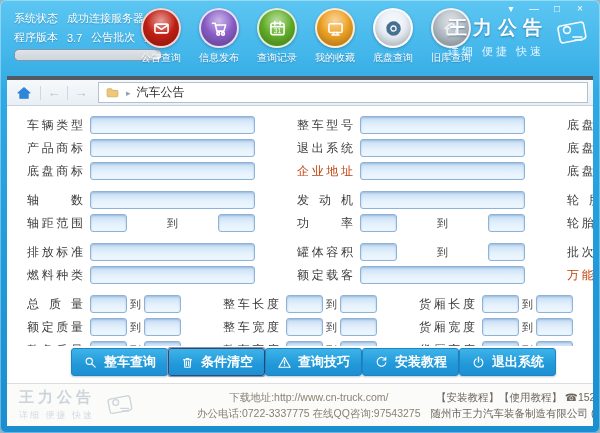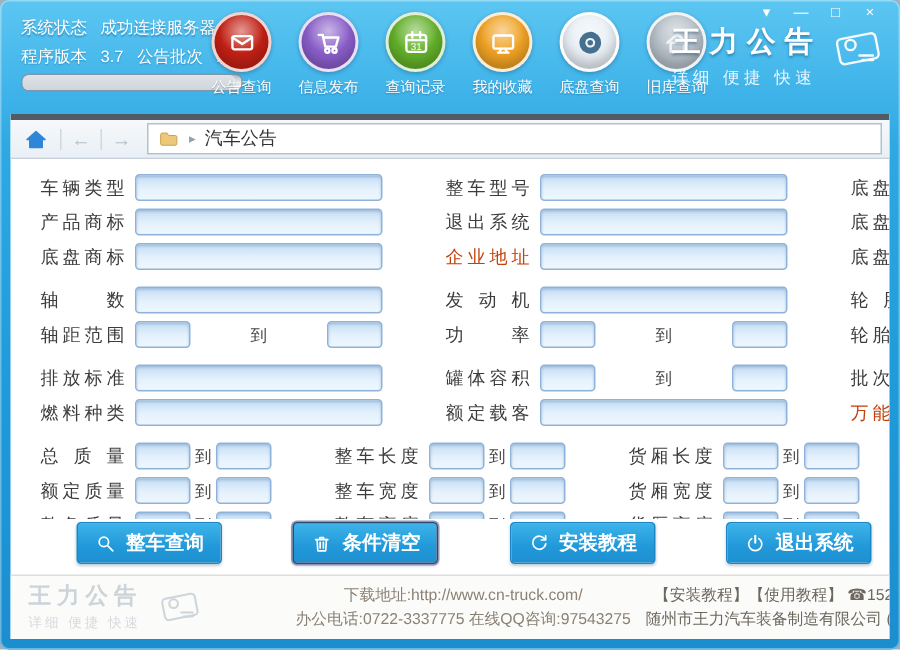--- a/index.html
+++ b/index.html
@@ -42,21 +42,21 @@
   .cell{display:flex;align-items:center;height:20px;}
   .flabel{width:56px;flex:0 0 56px;font-size:12px;color:#3c3c3c;text-align:justify;text-align-last:justify;margin-right:7px;white-space:nowrap;overflow:hidden;}
   .flabel.accent{color:#c2410c;}
   .fwrap{flex:1;display:flex;align-items:center;min-width:0;}
   .f{flex:1;min-width:0;height:18px;border:1px solid #8fb3d8;border-radius:3px;box-sizing:border-box;
     background:linear-gradient(180deg,#c5ddf4,#e4f1fc 55%,#eef7ff);
     box-shadow:inset 0 1px 2px rgba(90,130,180,.4);outline:none;padding:0 4px;font-size:12px;color:#234;}
   .f.small{flex:0 0 37px;}
   .sep{flex:1;text-align:center;font-size:11px;color:#444;}
   
-  .btnrow{flex:0 0 auto;display:flex;justify-content:space-between;margin:2px 12px 7px;padding-left:32px;}
+  .btnrow{flex:0 0 auto;display:flex;justify-content:flex-start;margin:2px 32px 7px;padding-left:32px;}
   .abtn{width:95px;height:26px;display:flex;align-items:center;justify-content:center;gap:6px;cursor:pointer;
     color:#fff;font-size:13px;font-weight:bold;border-radius:3px;border:1px solid #1b86c4;
     background:linear-gradient(180deg,#3eb3e9,#2198d9 60%,#1e90d2);box-shadow:0 1px 2px rgba(0,50,90,.25);}
   .abtn.focused{border:1px solid #2e4a74;box-shadow:0 0 0 1px #8b97b3, 0 1px 2px rgba(0,50,90,.25);}
   
   .footer{flex:0 0 42px;border-top:1px solid #ddd;background:#fbfbfa;display:flex;align-items:center;padding:0 12px;gap:10px;}
   .fbrand{display:flex;align-items:center;gap:8px;min-width:168px;}
   .fbrand .fbt{font-size:15px;font-weight:bold;letter-spacing:4px;color:#ccd4da;white-space:nowrap;}
   .fbrand .fbs{font-size:9px;letter-spacing:2px;color:#d5dbe0;margin-top:2px;white-space:nowrap;}
   .ftext{font-size:10.5px;color:#8a8173;line-height:1.55;white-space:nowrap;text-align:center;}
@@ -394,20 +394,30 @@
               <path d="M5.5 7.5h13M10 7.5v-2h4v2"></path>
               <path d="M7 7.5l.8 12h8.4l.8-12"></path>
               <path d="M10.3 10.5v6M13.7 10.5v6"></path>
             </svg>
           </span>
           <span>条件清空</span>
         </div>
         <div class="abtn">
           <span style="display: flex;">
             <svg viewBox="0 0 24 24" width="15" height="15" fill="none" stroke="#ffffff" stroke-width="1.8" stroke-linecap="round" stroke-linejoin="round" style="color:#ffffff">
+              <path d="M12 4L21 19.5H3z"></path>
+              <path d="M12 9.5v4.5" stroke-width="2.2"></path>
+              <circle cx="12" cy="16.8" r="1.1" fill="currentColor" stroke="none"></circle>
+            </svg>
+          </span>
+          <span>查询技巧</span>
+        </div>
+        <div class="abtn">
+          <span style="display: flex;">
+            <svg viewBox="0 0 24 24" width="15" height="15" fill="none" stroke="#ffffff" stroke-width="1.8" stroke-linecap="round" stroke-linejoin="round" style="color:#ffffff">
               <path d="M18.2 7.5A7 7 0 1 0 19 12"></path>
               <path d="M18.8 3.5v4.5h-4.5"></path>
             </svg>
           </span>
           <span>安装教程</span>
         </div>
         <div class="abtn">
           <span style="display: flex;">
             <svg viewBox="0 0 24 24" width="15" height="15" fill="none" stroke="#ffffff" stroke-width="1.8" stroke-linecap="round" stroke-linejoin="round" style="color:#ffffff">
               <path d="M8.2 6.5a7 7 0 1 0 7.6 0"></path>

